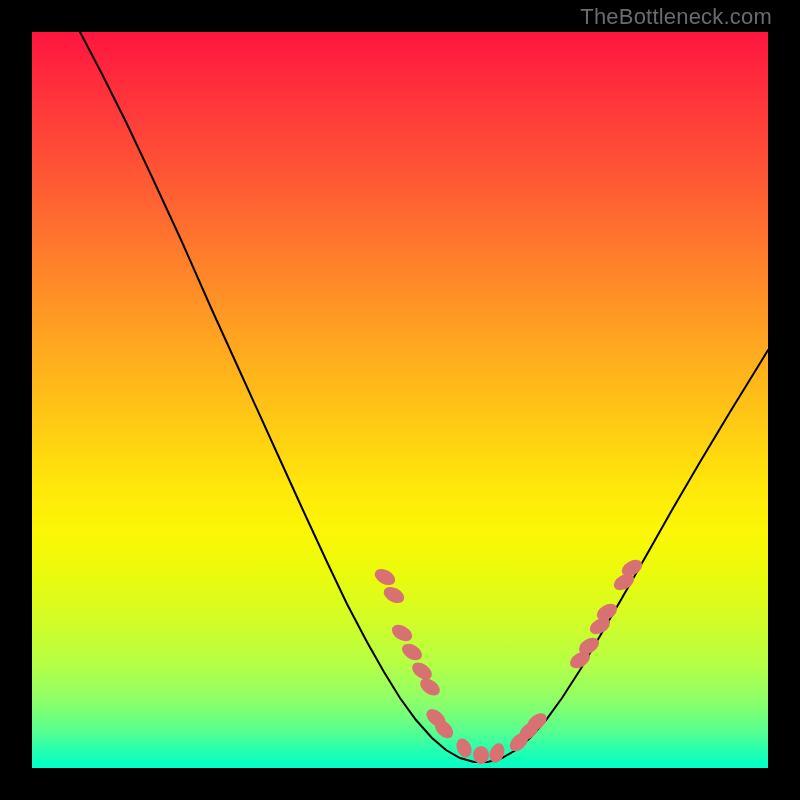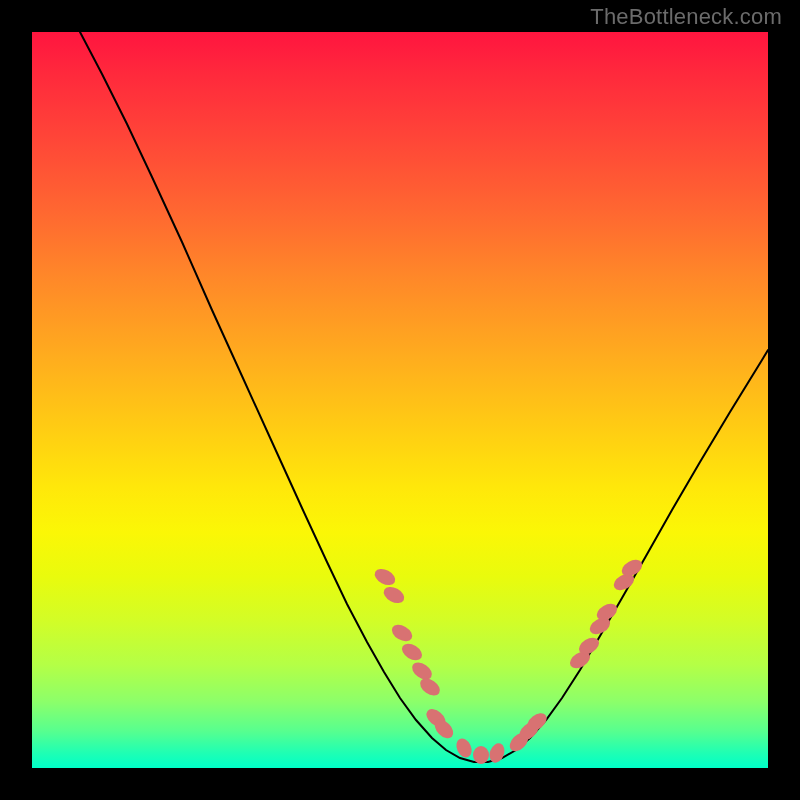--- a/index.html
+++ b/index.html
@@ -61,21 +61,21 @@
     stroke-width: 2;
     stroke-linecap: round;
   }
   .marker {
     fill: #d87272;
     stroke: none;
   }
   .watermark {
     position: absolute;
     top: 4px;
-    right: 18px;
+    right: 28px;
     color: #6b6b6b;
     font-size: 22px;
     font-weight: 500;
     letter-spacing: 0.2px;
     user-select: none;
     text-align: center;
   }
 </style>
 </head>
 <body>

